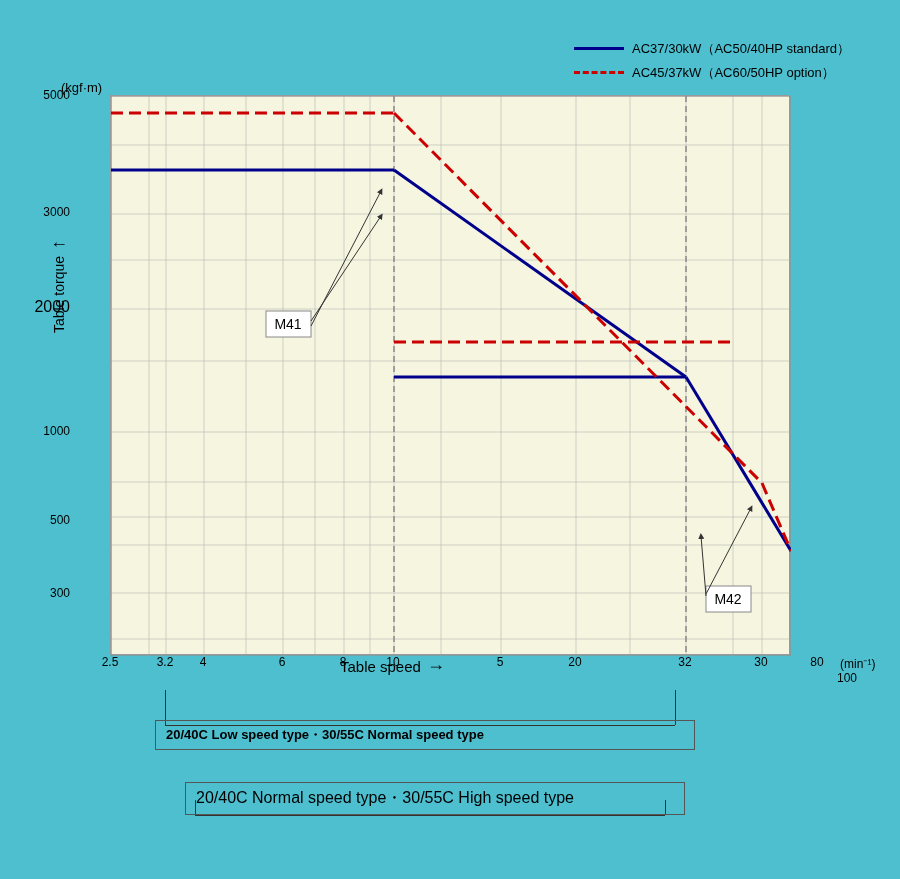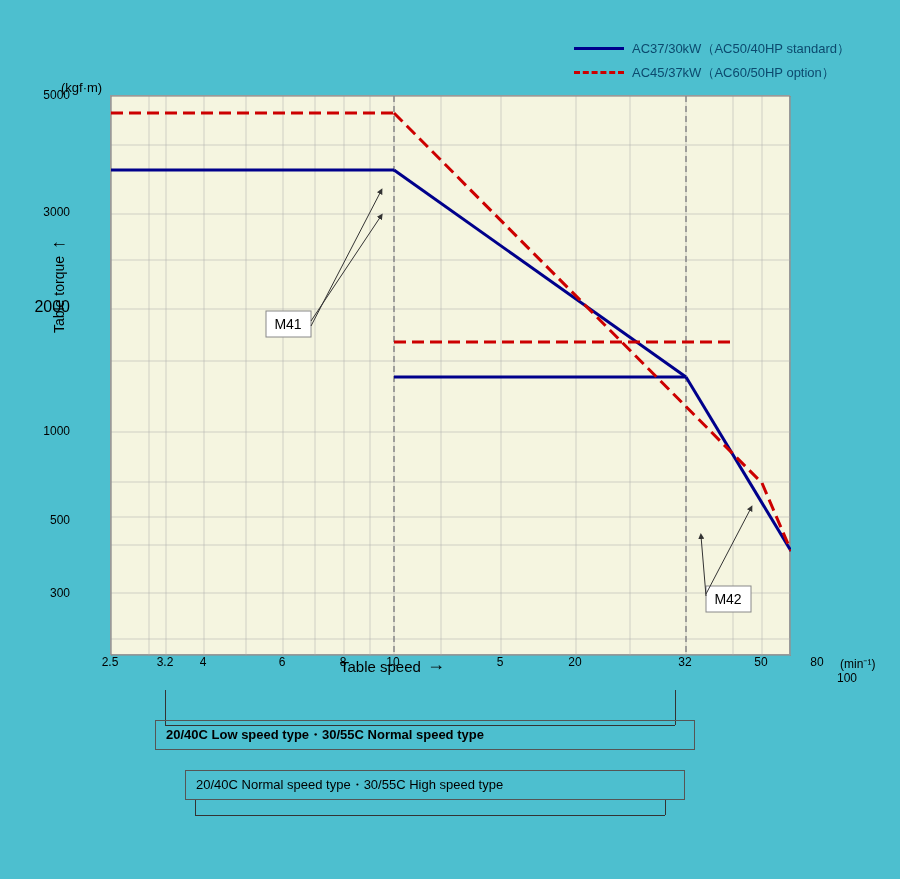--- a/index.html
+++ b/index.html
@@ -33,21 +33,21 @@
       right: 10px;
       display: flex;
       flex-direction: column;
       gap: 6px;
     }
     .legend-item {
       display: flex;
       align-items: center;
       gap: 8px;
       font-size: 13px;
-      color: #0c4a6e;
+      color: #000000;
     }
     .y-axis-unit {
       position: absolute;
       left: 5px;
       top: 40px;
       font-size: 13px;
       color: #000;
       margin-left: 16px;
     }
     
@@ -198,21 +198,21 @@
       <span style="position:absolute;left:233px;font-size:12px;transform:translateX(-50%);">8</span>
 
       <span style="position:absolute;left:283px;font-size:12px;transform:translateX(-50%);">10</span>
 
       <span style="position:absolute;left:390px;font-size:12px;transform:translateX(-50%);">5</span>
 
       <span style="position:absolute;left:465px;font-size:12px;transform:translateX(-50%);">20</span>
 
       <span style="position:absolute;left:575px;font-size:12px;transform:translateX(-50%);">32</span>
 
-      <span style="position:absolute;left:651px;font-size:12px;transform:translateX(-50%);">50</span>
+      <span style="position:absolute;left:651px;font-size:12px;transform:translateX(-50%);">30</span>
 
       <span style="position:absolute;left:707px;font-size:12px;transform:translateX(-50%);">80</span>
 
       <span style="position:absolute;left:730px;font-size:12px;">(min⁻¹)</span>
 
       <span style="position:absolute;left:737px;font-size:12px;transform:translateX(-50%);top:16px;">100</span>
     </div>
 
     <div style="position:absolute;bottom:165px;left:300px;display:flex;align-items:flex-end;gap:6px;">
       <span style="font-size:15px;color:#000;">Table speed</span>
@@ -224,18 +224,18 @@
     <div style="position:absolute;left:635px;top:650px;width:2px;height:35px;border-left:1.5px solid #333;"></div>
 
     <div style="position:absolute;bottom:90px;left:115px;width:540px;border:1.5px solid #555;padding:5px 10px;font-size:13px;background:transparent;font-weight:bold;">
       <span>20/40C Low speed type・30/55C Normal speed type</span>
     </div>
 
     <div style="position:absolute;left:155px;top:760px;width:2px;height:15px;border-left:1.5px solid #333;"></div>
     <div style="position:absolute;left:155px;top:775px;width:470px;height:1.5px;background:#333;"></div>
     <div style="position:absolute;left:625px;top:760px;width:2px;height:15px;border-left:1.5px solid #333;"></div>
 
-    <div style="position:absolute;bottom:40px;left:145px;width:500px;border:1.5px solid #555;padding:5px 10px;font-size:13px;background:transparent;margin-top:12px;">
+    <div style="position:absolute;bottom:25px;left:145px;width:500px;border:1.5px solid #555;padding:5px 10px;font-size:16px;background:transparent;margin-top:12px;">
       <span>20/40C Normal speed type・30/55C High speed type</span>
     </div>
 
   </div>
 </div>
 
 </body></html>

